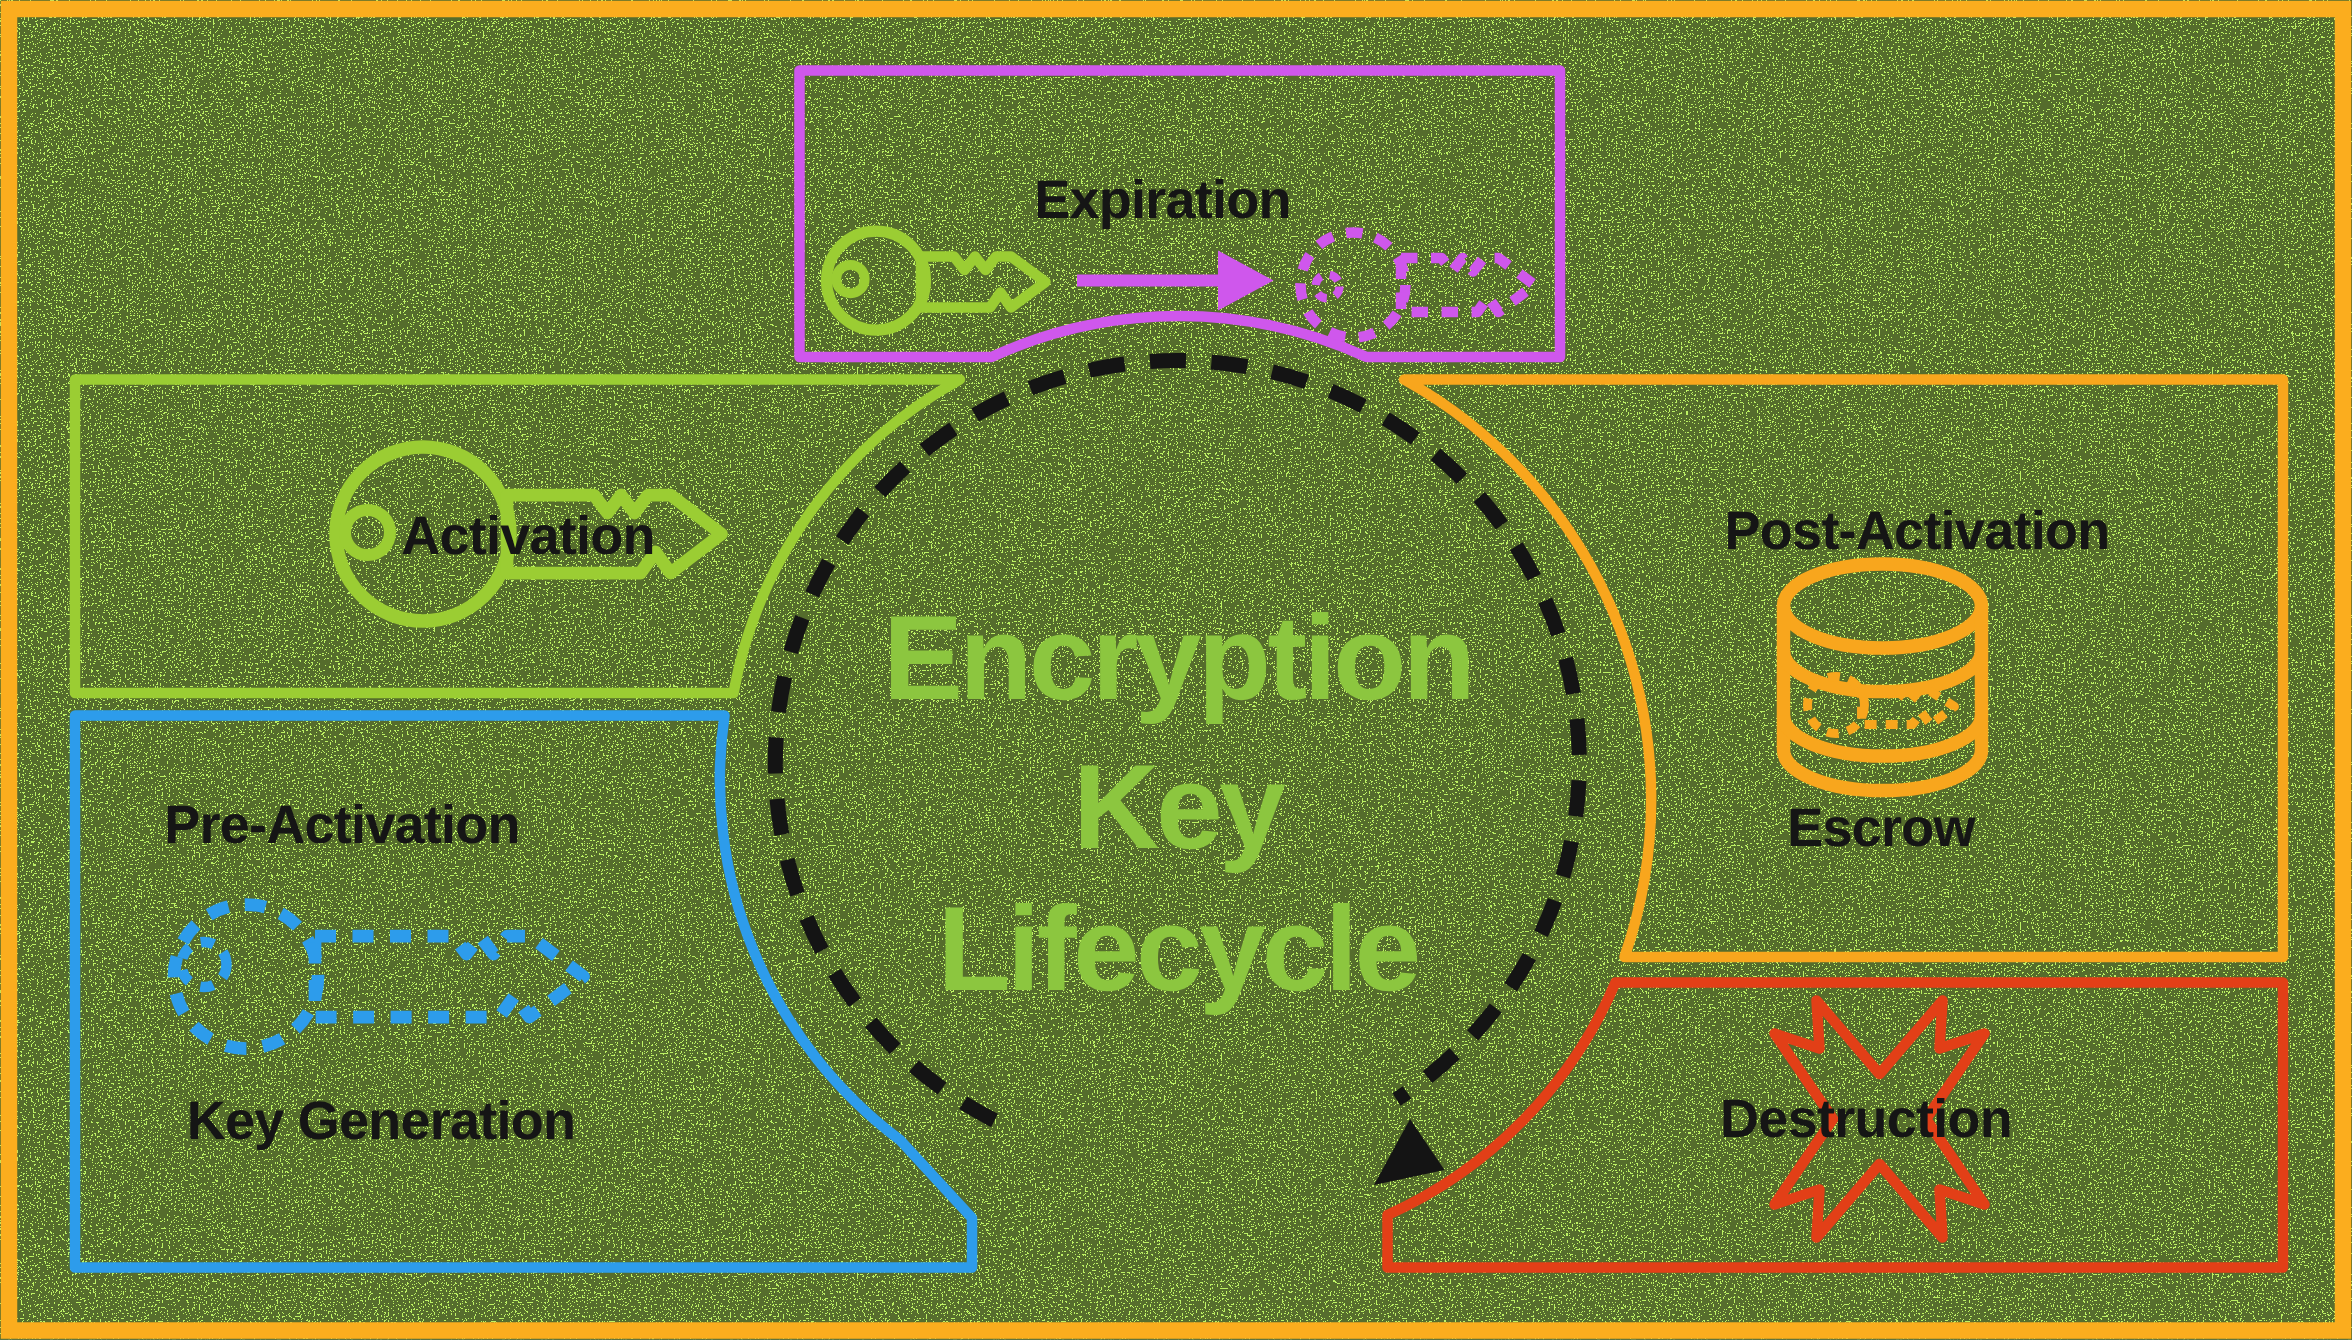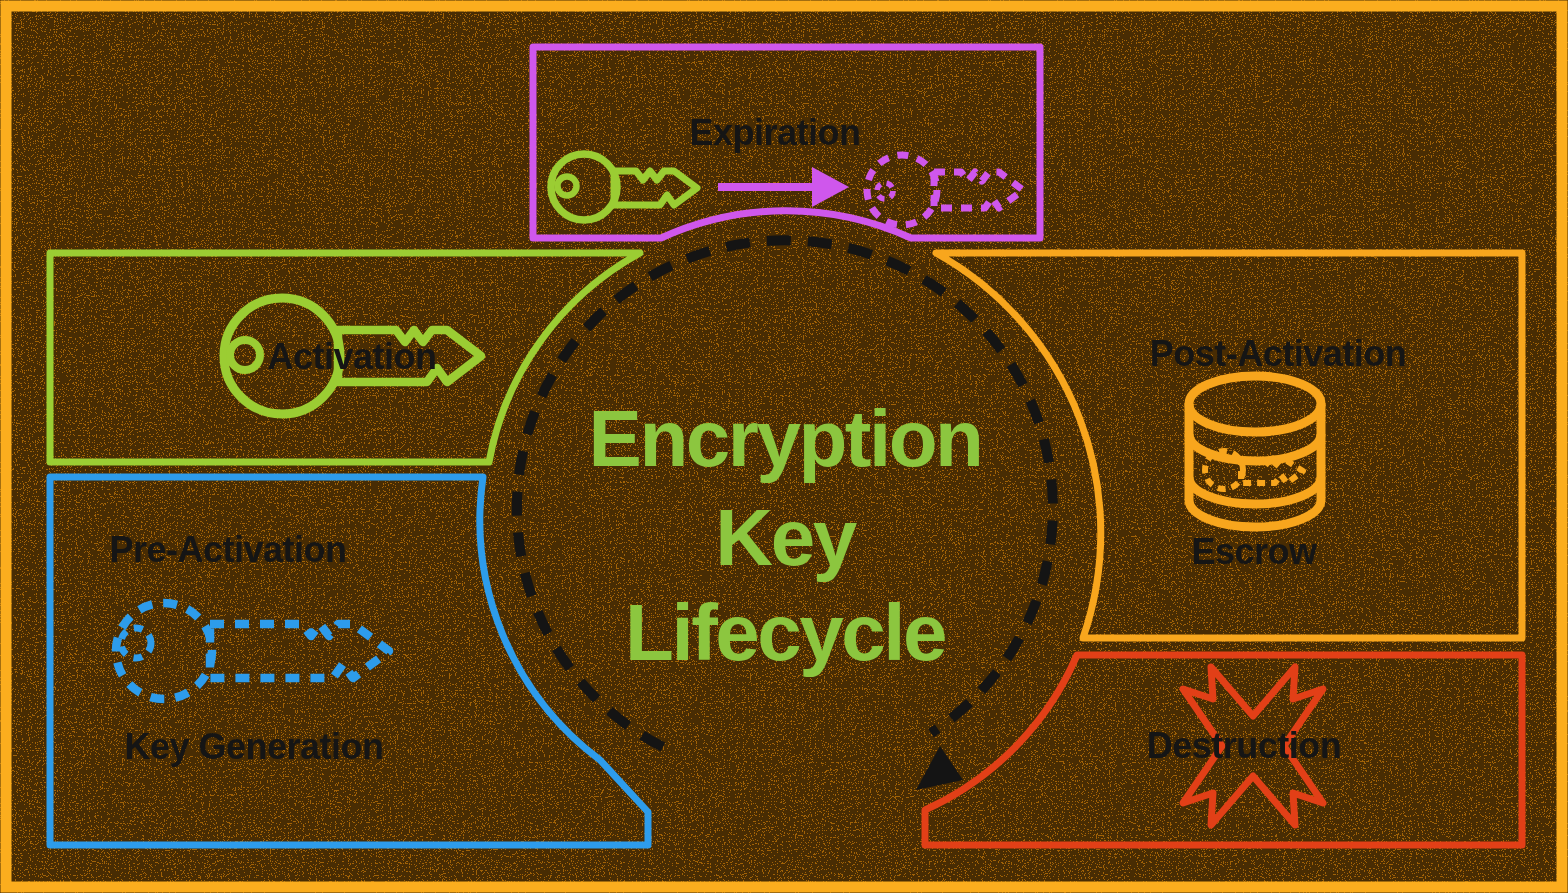--- a/index.html
+++ b/index.html
@@ -1,19 +1,19 @@
 <!DOCTYPE html>
 <html><head>
 <meta charset="utf-8">
 <style>
   html,body{margin:0;padding:0;background:#333;}
   .stage{
     position:relative;
     width:1568px;height:893px;
-    background:#a16207;
+    background:#bef264;
     overflow:hidden;
     font-family:"Liberation Sans", sans-serif;
   }
   .stage svg{position:absolute;left:0;top:0;}
   text{
     font-family:"Liberation Sans","DejaVu Sans",sans-serif;
     font-weight:bold;
   }
   .label{font-size:36px;fill:#151515;letter-spacing:-0.5px;}
   .title{font-size:80px;fill:#8cc63f;letter-spacing:-2.5px;}

